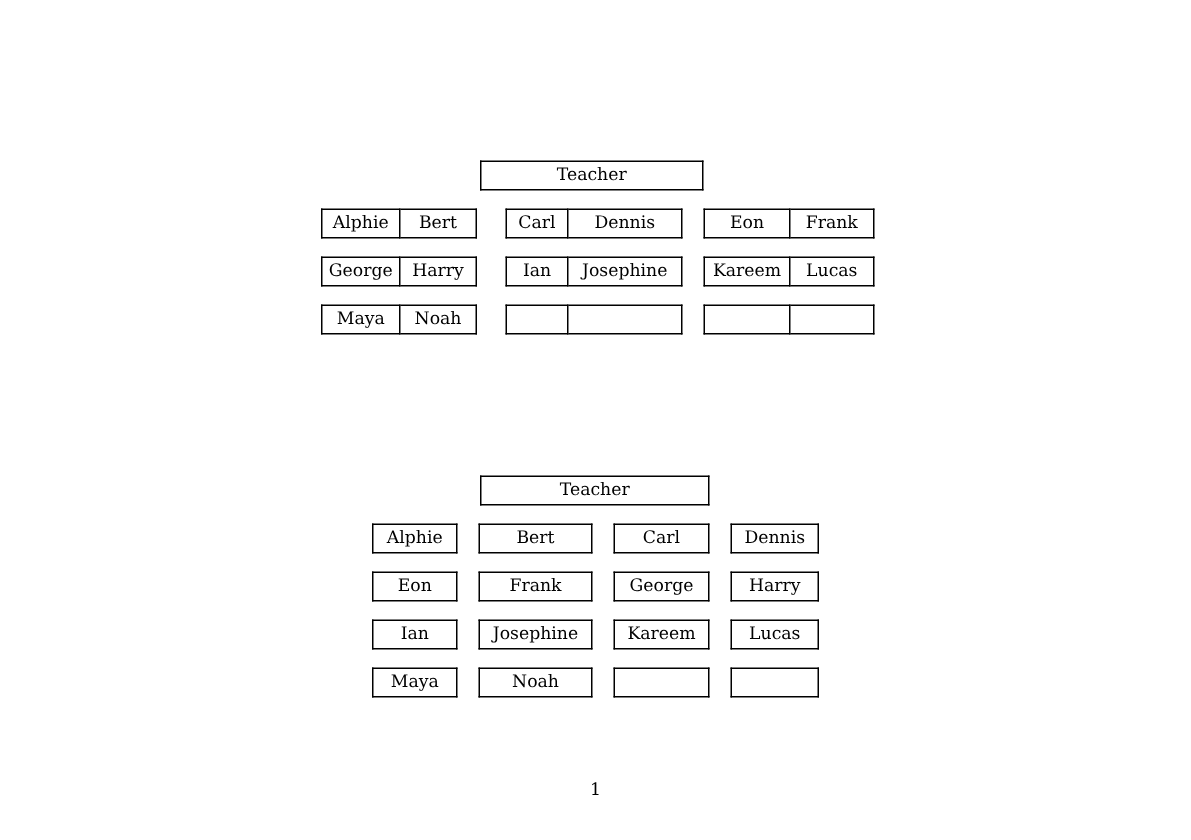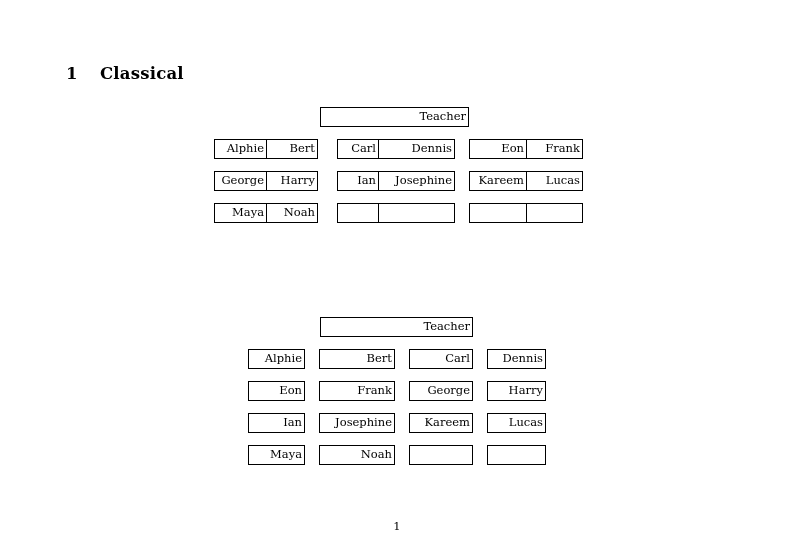--- a/index.html
+++ b/index.html
@@ -42,21 +42,21 @@
   .tbl {
     position: absolute;
     border-collapse: collapse;
     table-layout: fixed;
     font-size: 11.5px;
     line-height: 1;
   }
   .tbl td {
     border: 1px solid #000000;
     height: 16px;
-    text-align: right;
+    text-align: center;
     vertical-align: middle;
     padding: 1px 2px;
     white-space: nowrap;
     font-family: "DejaVu Serif", "Liberation Serif", serif;
   }
 
   .teacher-box td {
     height: 16px;
   }
 
@@ -104,23 +104,20 @@
     top: 519px;
     text-align: center;
     font-size: 11.5px;
   }
 </style>
 </head>
 <body>
 
 <div class="page">
 
-  <div class="section-heading" id="sec1-heading">
-    <span class="sec-num">1</span><span>Classical</span>
-  </div>
 
   <table class="tbl teacher-box" id="s1-teacher">
     <tbody>
       <tr>
         <td>Teacher</td>
       </tr>
     </tbody>
   </table>
 
   <table class="tbl s1-grp-a s1-row1">

